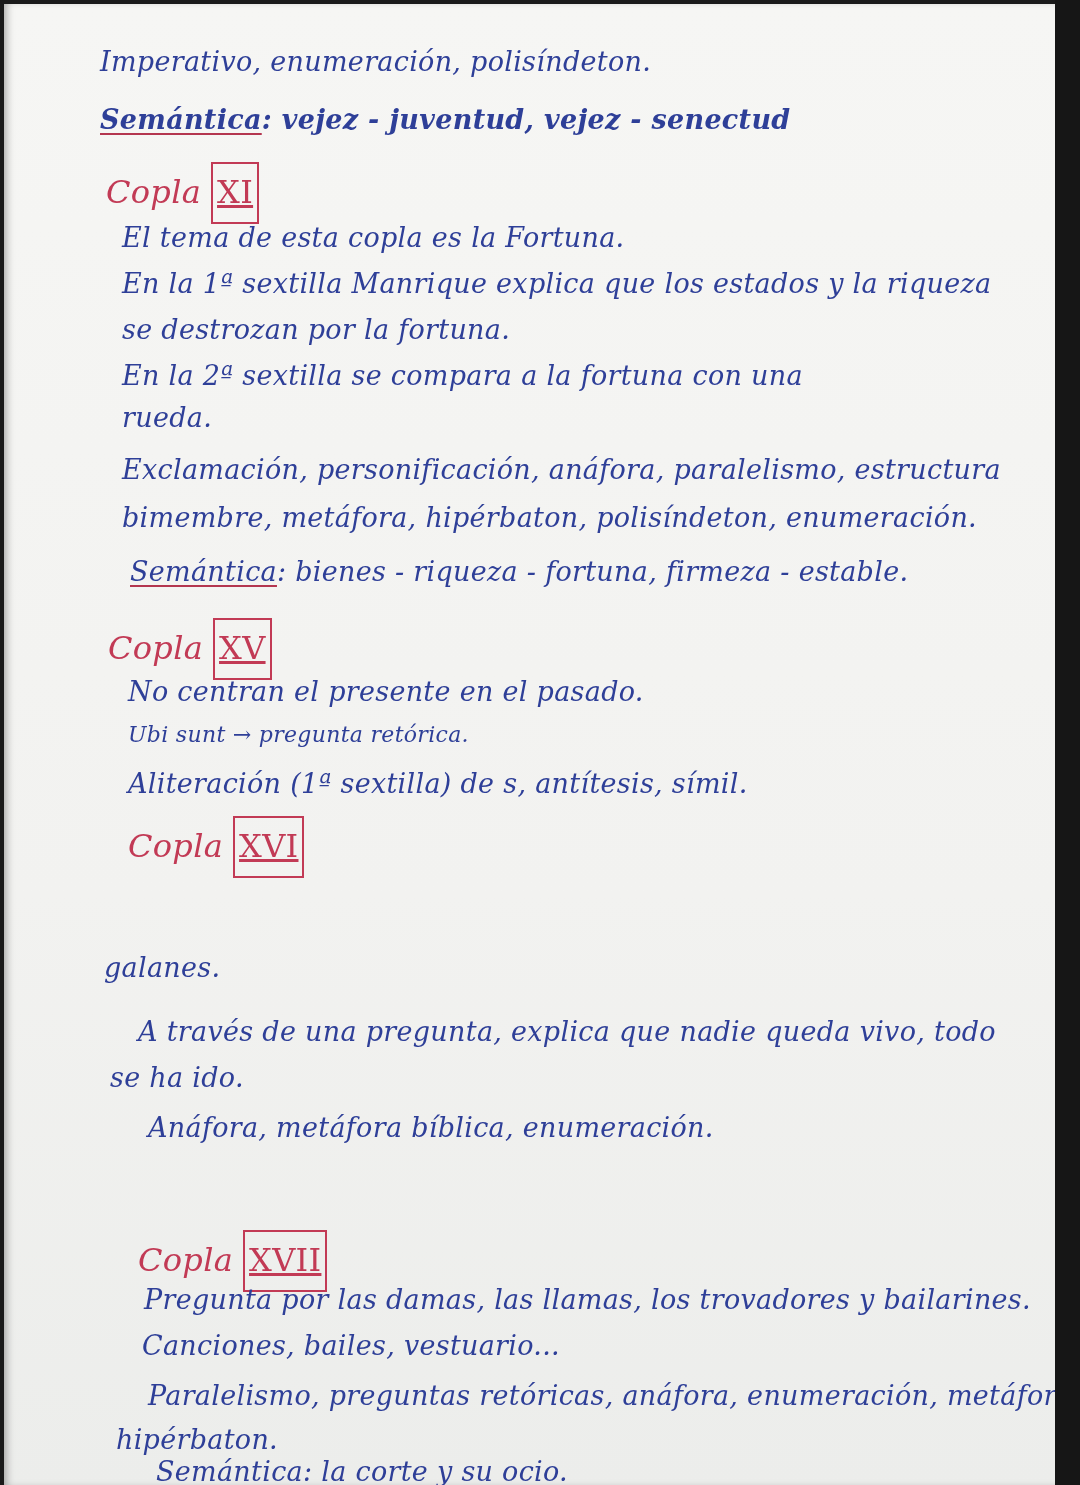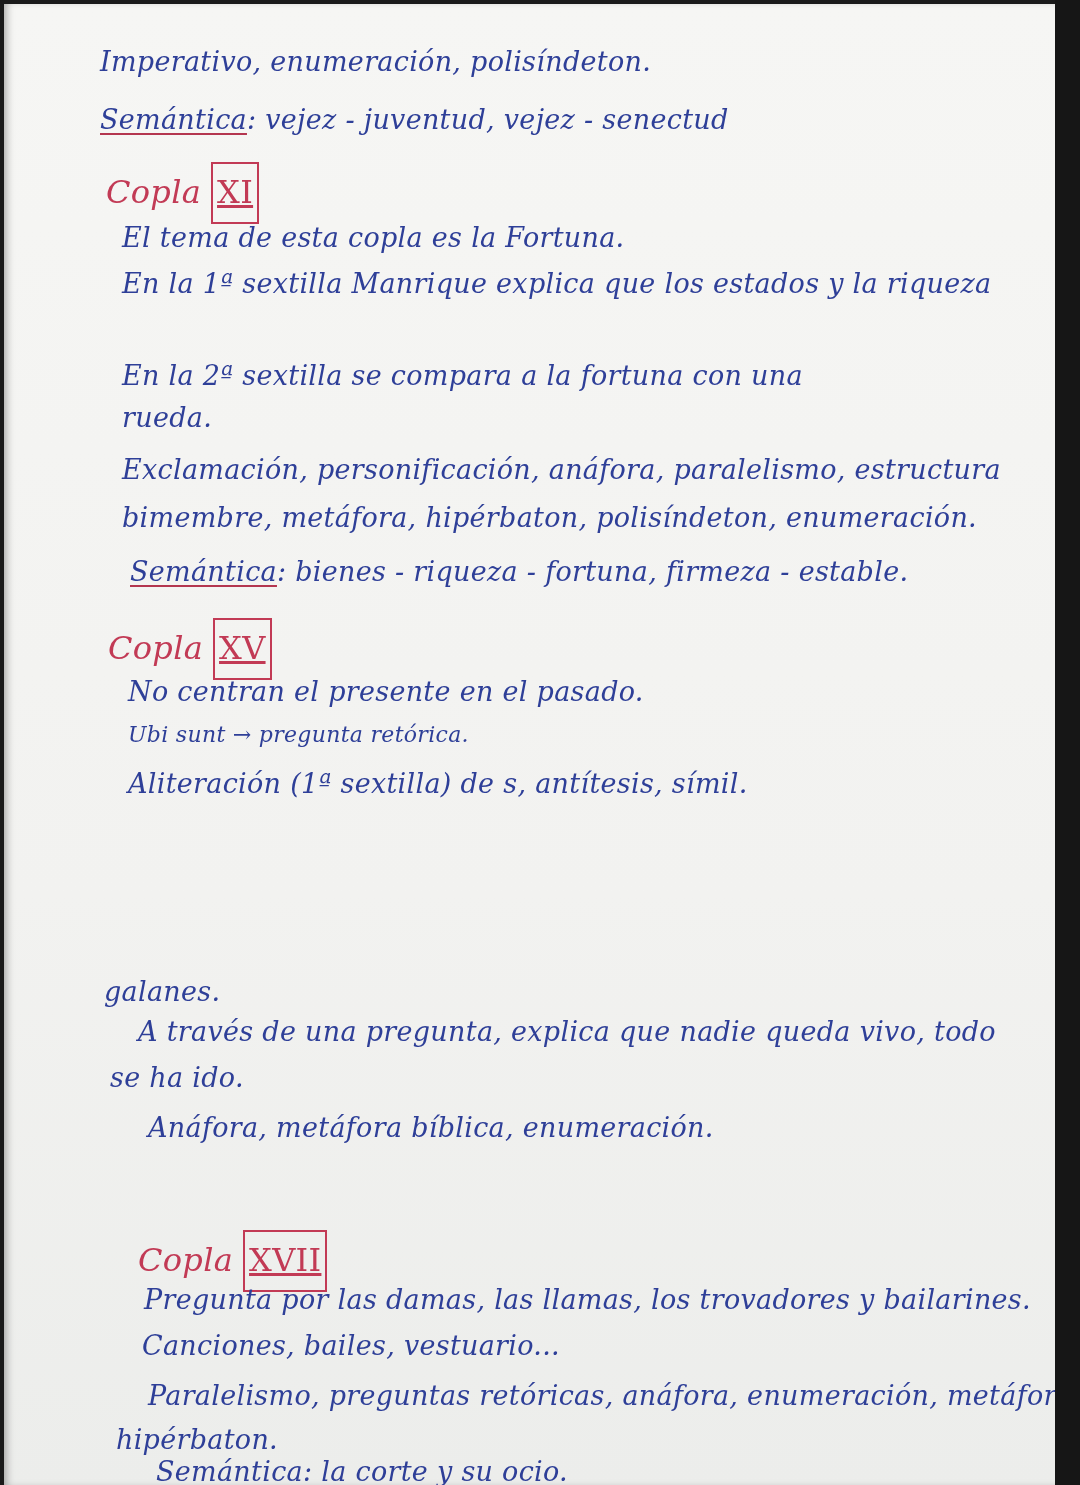--- a/index.html
+++ b/index.html
@@ -25,45 +25,49 @@
   .h { font-size:32px; }
   .t { font-size:27px; }
   .s { font-size:22px; }
 </style>
 </head>
 <body>
 
 <div class="paper">
 
   <div class="line t" style="left:96px;top:42px;">Imperativo, enumeración, polisíndeton.</div>
-  <div class="line t" style="left:96px;top:100px;">
+  <div class="line t" style="left:96px;top:100px;font-weight:bold;">
     <span class="ul">Semántica</span><span>: vejez - juventud, vejez - senectud</span>
   </div>
 
   <div class="line h red" style="left:102px;top:158px;">
     <span>Copla</span><span class="box">XI</span>
   </div>
   <div class="line t" style="left:118px;top:218px;">El tema de esta copla es la Fortuna.</div>
   <div class="line t" style="left:118px;top:264px;">En la 1ª sextilla Manrique explica que los estados y la riqueza</div>
+  <div class="line t" style="left:118px;top:310px;">se destrozan por la fortuna.</div>
   <div class="line t" style="left:118px;top:356px;">En la 2ª sextilla se compara a la fortuna con una</div>
   <div class="line t" style="left:118px;top:398px;">rueda.</div>
   <div class="line t" style="left:118px;top:450px;">Exclamación, personificación, anáfora, paralelismo, estructura</div>
   <div class="line t" style="left:118px;top:498px;">bimembre, metáfora, hipérbaton, polisíndeton, enumeración.</div>
   <div class="line t" style="left:126px;top:552px;">
     <span class="ul">Semántica</span><span>: bienes - riqueza - fortuna, firmeza - estable.</span>
   </div>
 
   <div class="line h red" style="left:104px;top:614px;">
     <span>Copla</span><span class="box">XV</span>
   </div>
   <div class="line t" style="left:124px;top:672px;">No centran el presente en el pasado.</div>
   <div class="line s" style="left:124px;top:718px;">Ubi sunt → pregunta retórica.</div>
   <div class="line t" style="left:124px;top:764px;">Aliteración (1ª sextilla) de s, antítesis, símil.</div>
 
-  <div class="line t" style="left:100px;top:972px;">galanes.</div>
+  <div class="line h red" style="left:124px;top:812px;">
+    <span>Copla</span><span class="box">XVI</span>
+  </div>
+  <div class="line t" style="left:100px;top:948px;">galanes.</div>
   <div class="line t" style="left:134px;top:1012px;">A través de una pregunta, explica que nadie queda vivo, todo</div>
   <div class="line t" style="left:106px;top:1058px;">se ha ido.</div>
   <div class="line t" style="left:110px;top:1108px;margin-left:34px;">Anáfora, metáfora bíblica, enumeración.</div>
 
   <div class="line h red" style="left:134px;top:1226px;">
     <span>Copla</span><span class="box">XVII</span>
   </div>
   <div class="line t" style="left:140px;top:1280px;">Pregunta por las damas, las llamas, los trovadores y bailarines.</div>
   <div class="line t" style="left:138px;top:1326px;">Canciones, bailes, vestuario...</div>
   <div class="line t" style="left:144px;top:1376px;">Paralelismo, preguntas retóricas, anáfora, enumeración, metáfora,</div>

